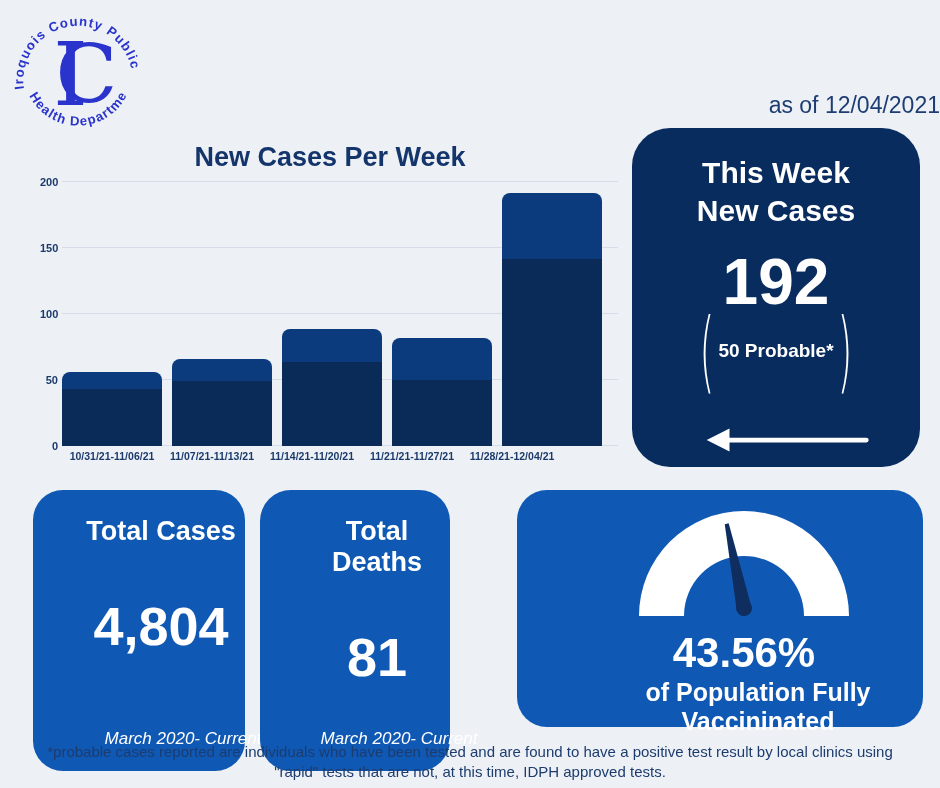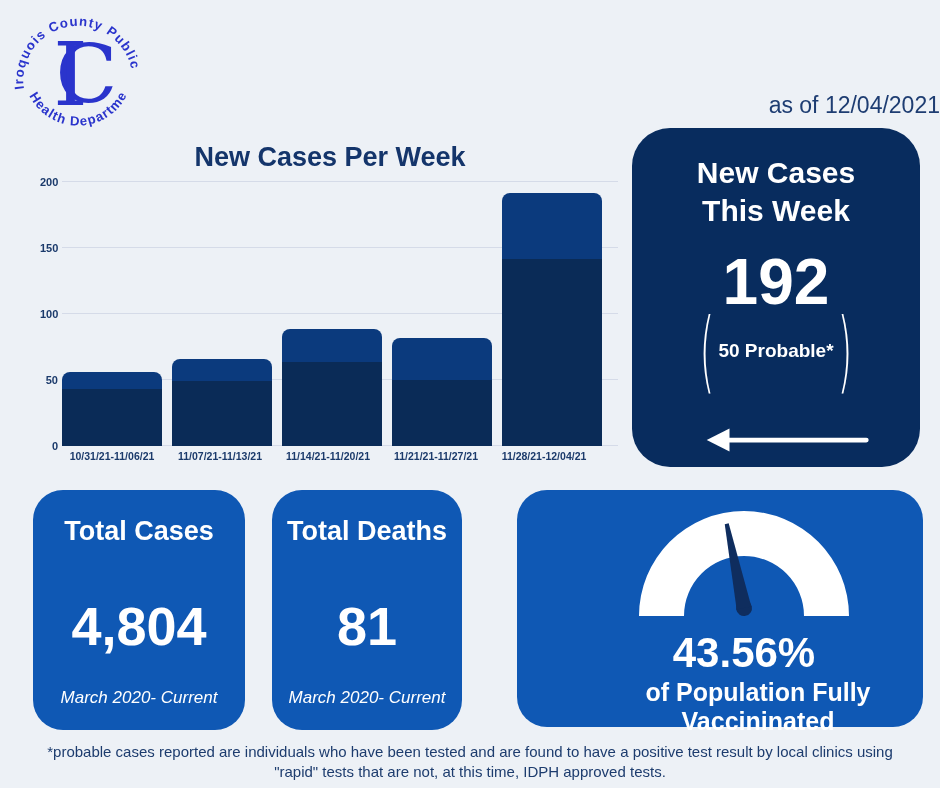--- a/index.html
+++ b/index.html
@@ -22,40 +22,40 @@
   .ytick { position:absolute; right:0; width:18px; text-align:right;
     font-size:11px; font-weight:bold; color:#1b3a6b; }
   .chart-plot { position:absolute; left:22px; top:42px; width:556px; height:264px; }
   .gridline { position:absolute; left:0; width:100%; height:1px; background:#d5dbe8; }
   .bars-row { position:absolute; left:0; bottom:0; width:100%; height:100%;
     display:flex; align-items:flex-end; gap:10px; }
   .bar { position:relative; width:100px; flex:0 0 100px;
     border-radius:8px 8px 0 0; overflow:hidden; z-index:2; }
   .bar-confirmed { position:absolute; left:0; bottom:0; width:100%; }
   .chart-x-axis { position:absolute; left:22px; top:310px; width:556px;
-    display:flex; gap:8px; }
+    display:flex; gap:0; }
   .xtick { flex:0 0 100px; width:100px; text-align:center; font-size:10.5px;
     font-weight:bold; color:#1b3a6b; white-space:nowrap; }
 
   
   .cases-panel { position:absolute; left:632px; top:128px; width:288px; height:339px;
     background:#082c5e; border-radius:38px; color:#ffffff; text-align:center; }
   .cases-panel-title { margin-top:26px; font-size:30px; font-weight:bold; line-height:1.25; }
   .cases-panel-value { margin-top:16px; font-size:64px; font-weight:bold; }
   .cases-breakdown { margin-top:10px; display:flex; align-items:center; justify-content:center; gap:4px; }
   .paren { font-size:38px; font-weight:300; transform:scaleY(2.35); color:#ffffff;
     font-family:"DejaVu Sans", sans-serif; }
   .breakdown-lines { font-size:19px; font-weight:bold; line-height:1.35; }
   .arrow-svg { position:absolute; left:50px; bottom:14px; }
 
   
-  .stat-card { position:absolute; top:490px; height:240px; background:#0f58b4;
-    border-radius:30px; color:#ffffff; text-align:center; }
+  .stat-card { position:absolute; top:490px; height:281px; background:#0f58b4;
+    border-radius:30px; color:#ffffff; text-align:center;padding-left:44px; }
   .stat-card-1 { left:33px; width:212px; }
-  .stat-card-2 { left:272px; width:190px; }
+  .stat-card-2 { left:260px; width:190px;border-radius:31px; }
   .stat-card-title { margin-top:26px; font-size:27px; font-weight:bold; }
   .stat-card-value { margin-top:48px; font-size:54px; font-weight:bold; }
   .stat-card-period { position:absolute; bottom:22px; width:100%; font-size:17px;font-style:italic; }
 
   
   .vax-card { position:absolute; left:517px; top:490px; width:406px; height:237px;
     background:#0f58b4; border-radius:30px; color:#ffffff; text-align:center;padding-left:48px; }
   .gauge-svg { margin-top:14px; }
   .vax-percent { margin-top:2px; font-size:42px; font-weight:bold; line-height:1; }
   .vax-label { margin-top:4px; font-size:25px; font-weight:bold;margin-left:28px; }
@@ -123,22 +123,22 @@
         <div class="xtick">10/31/21-11/06/21</div>
         <div class="xtick">11/07/21-11/13/21</div>
         <div class="xtick">11/14/21-11/20/21</div>
         <div class="xtick">11/21/21-11/27/21</div>
         <div class="xtick">11/28/21-12/04/21</div>
       </div>
   </div>
 
   <div class="cases-panel">
     <div class="cases-panel-title">
+      <div>This Week</div>
       <div>New Cases</div>
-      <div>This Week</div>
     </div>
     <div class="cases-panel-value">192</div>
     <div class="cases-breakdown">
       <span class="paren">(</span>
       <span class="breakdown-lines">
         <div>50 Probable*</div>
       </span>
       <span class="paren">)</span>
     </div>
     <svg class="arrow-svg" width="190" height="26" viewBox="0 0 200 26">

